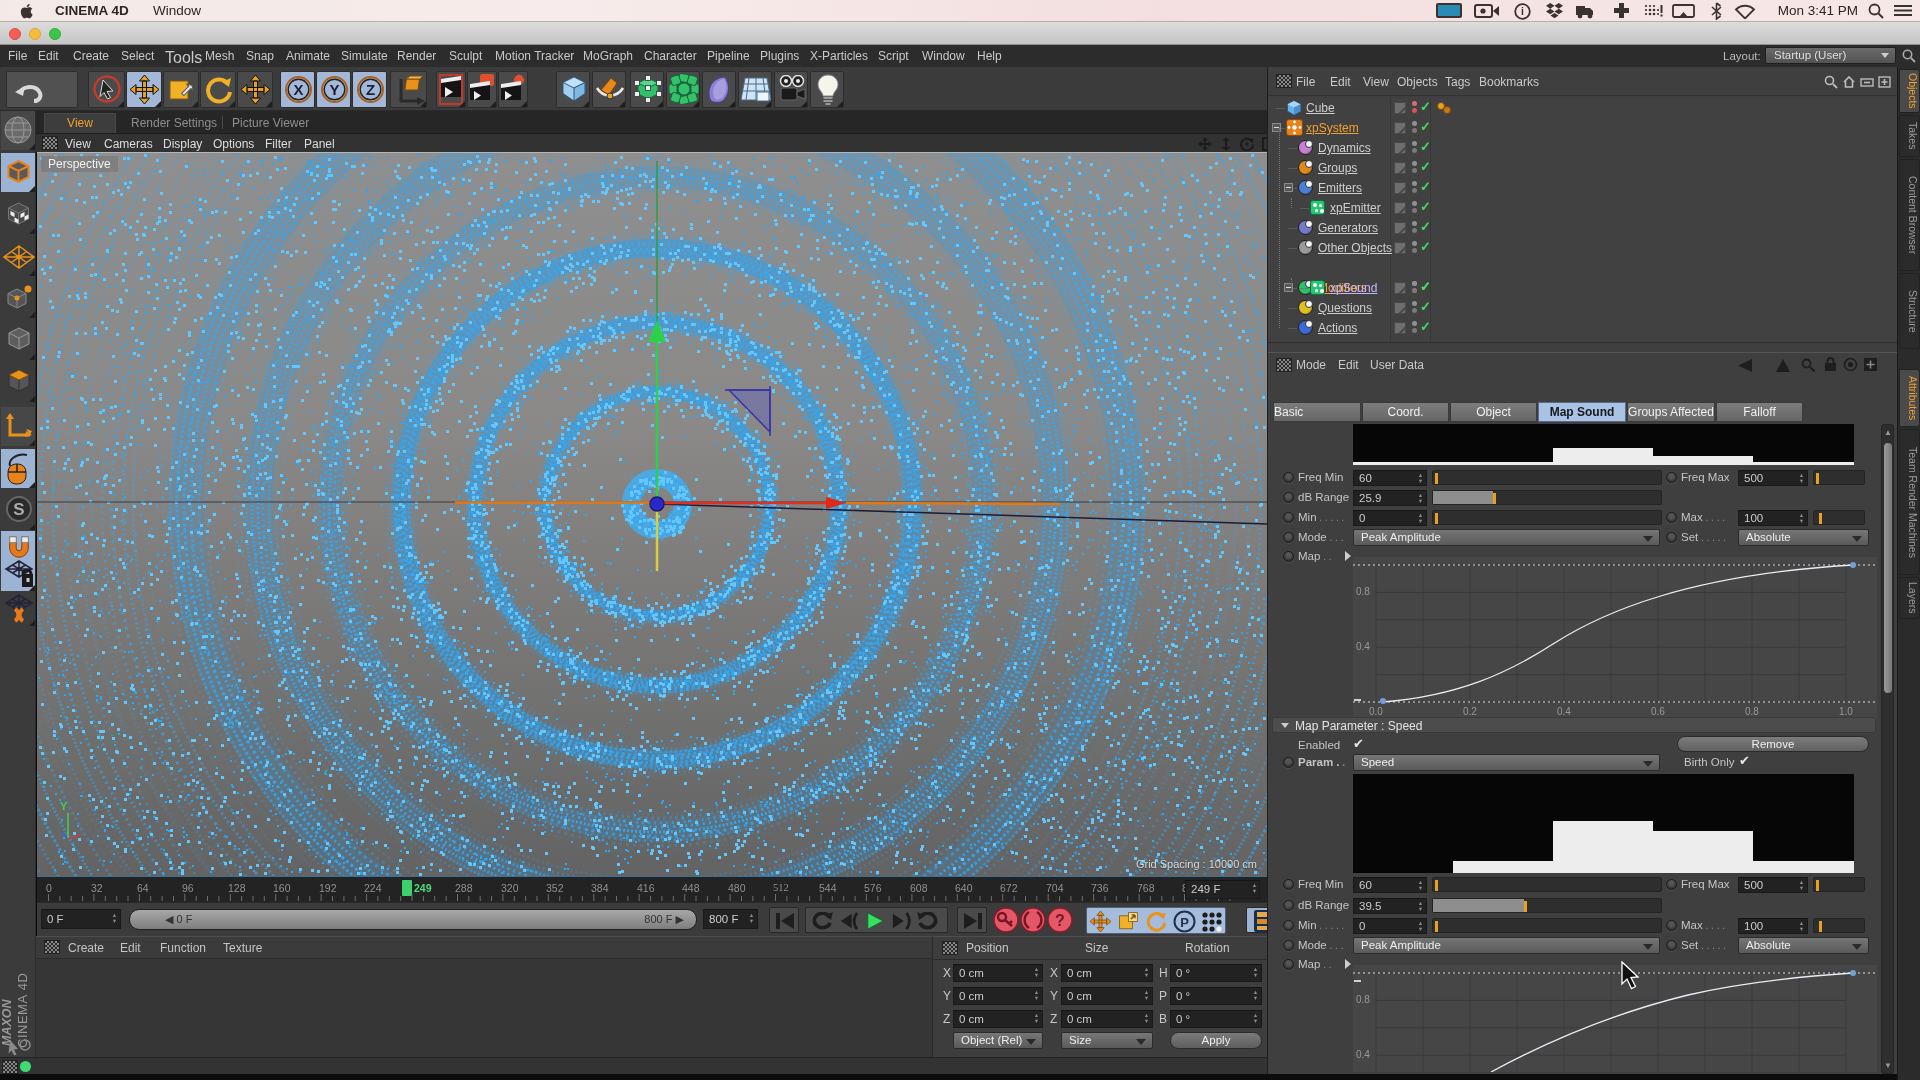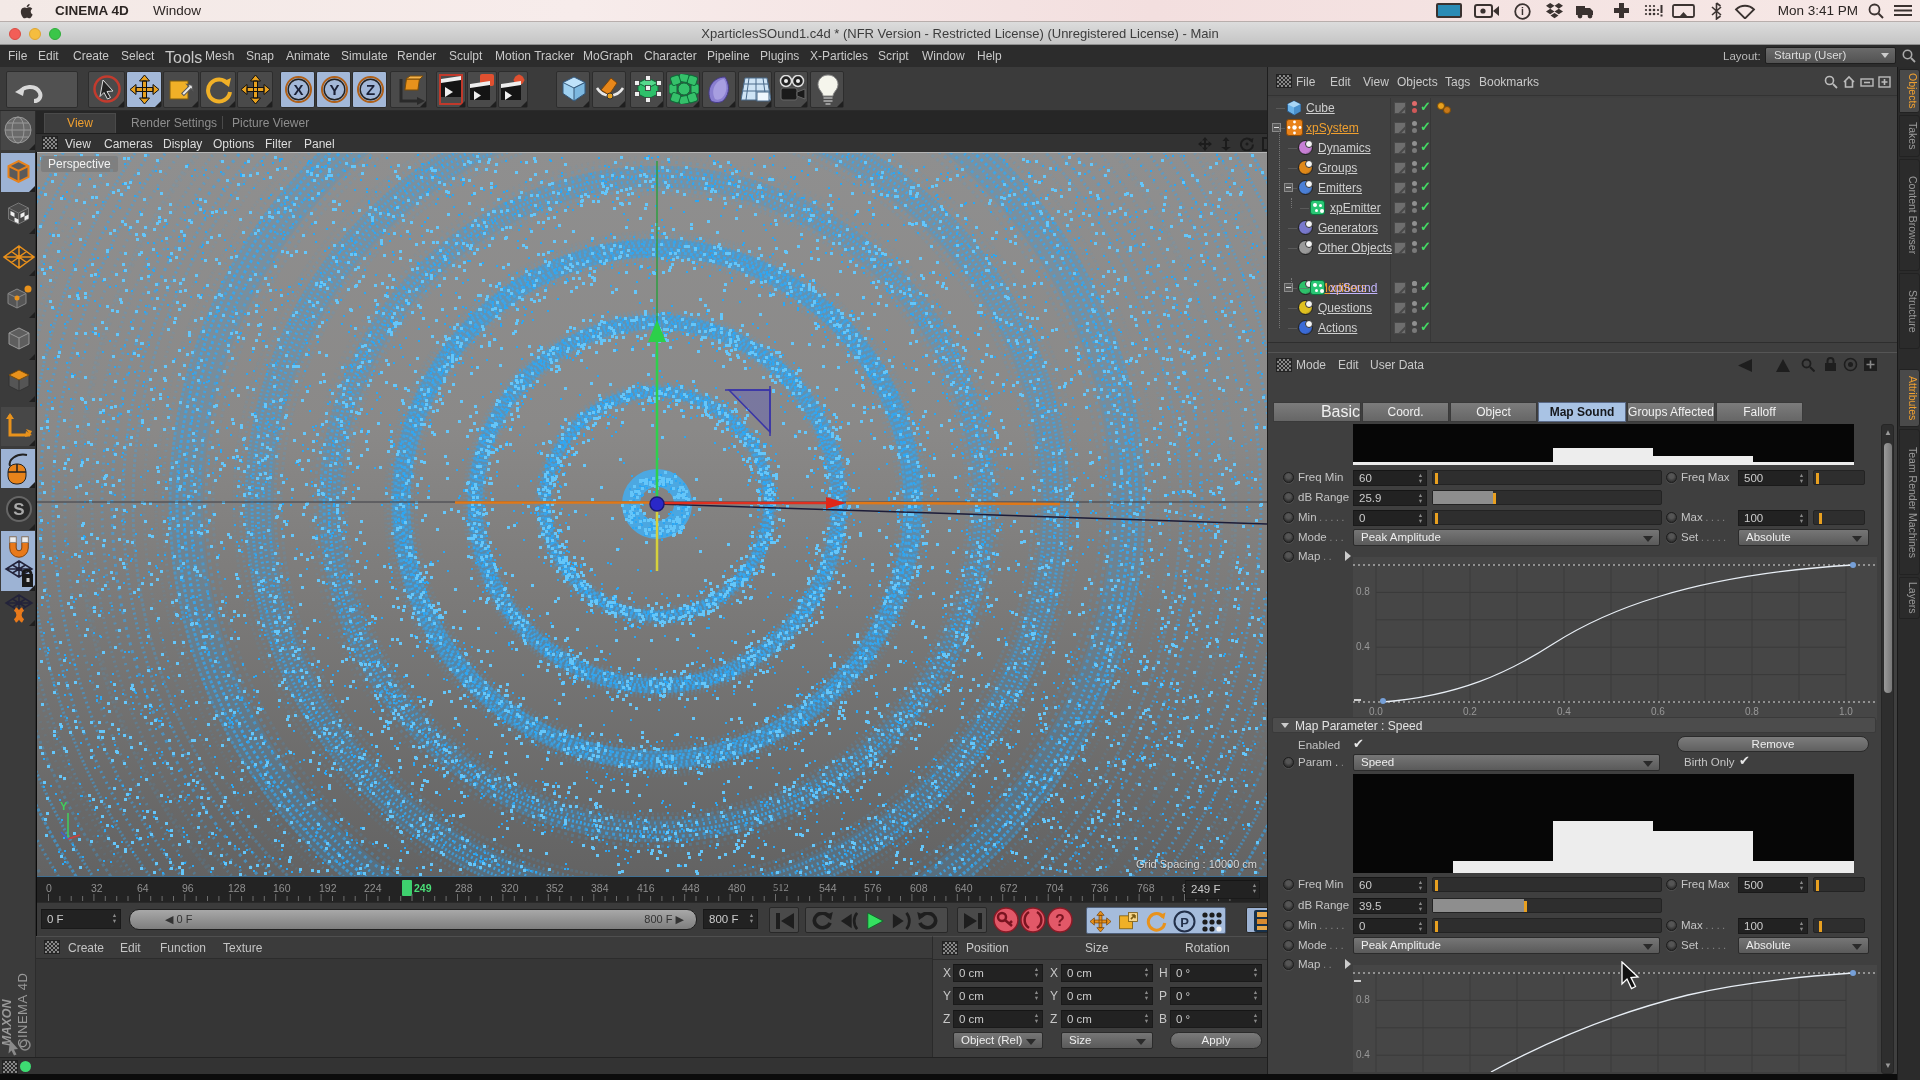--- a/index.html
+++ b/index.html
@@ -105,21 +105,20 @@
         <g stroke="#3a3230" stroke-width="1.8">
           <path d="M0 1h18M0 5.5h18M0 10h18"></path>
         </g>
       </svg>
 </div>
 
 <div class="abs" style="left:0;top:22px;width:1920px;height:23px;background:linear-gradient(#dcdcdc,#c5c5c5);border-bottom:1px solid #8e8e8e;">
  <div class="abs" style="left:9px;top:6px;width:12px;height:12px;border-radius:50%;background:#f25e57;border:1px solid #d94c44;"></div>
  <div class="abs" style="left:29px;top:6px;width:12px;height:12px;border-radius:50%;background:#f5bd3f;border:1px solid #dfa531;"></div>
  <div class="abs" style="left:49px;top:6px;width:12px;height:12px;border-radius:50%;background:#3bc649;border:1px solid #2fad3a;"></div>
- <div class="abs txt" style="left:0;top:4px;width:1920px;text-align:center;font-size:13px;color:#3c3c3c;">XparticlesSOund1.c4d * (NFR Version - Restricted License) (Unregistered License) - Main</div>
 </div>
 <div class="abs" style="left:0;top:45px;width:1920px;height:22px;background:#2c2c2c;">
       <div class="abs txt" style="left:8px;top:4px;font-size:12px;color:#c9c9c9;">File</div>
       <div class="abs txt" style="left:38px;top:4px;font-size:12px;color:#c9c9c9;">Edit</div>
       <div class="abs txt" style="left:73px;top:4px;font-size:12px;color:#c9c9c9;">Create</div>
       <div class="abs txt" style="left:121px;top:4px;font-size:12px;color:#c9c9c9;">Select</div>
       <div class="abs txt" style="left:165px;top:4px;font-size:16px;color:#c9c9c9;">Tools</div>
       <div class="abs txt" style="left:205px;top:4px;font-size:12px;color:#c9c9c9;">Mesh</div>
       <div class="abs txt" style="left:246px;top:4px;font-size:12px;color:#c9c9c9;">Snap</div>
       <div class="abs txt" style="left:286px;top:4px;font-size:12px;color:#c9c9c9;">Animate</div>
@@ -1050,21 +1049,21 @@
   <svg class="abs" style="left:575px;top:4px" width="15" height="15" viewBox="0 0 15 15">
         <circle cx="7.5" cy="7.5" r="6" fill="none" stroke="#1e1e1e" stroke-width="1.6"></circle>
         <circle cx="7.5" cy="7.5" r="2.5" fill="#1e1e1e"></circle>
       </svg>
   <svg class="abs" style="left:595px;top:4px" width="15" height="15" viewBox="0 0 15 15">
         <rect x="1" y="1" width="13" height="13" fill="#1e1e1e"></rect>
         <path stroke="#888" stroke-width="1.6" d="M7.5 3.5v8M3.5 7.5h8"></path>
       </svg>
  </div>
 <div class="abs" style="left:0;top:334px;width:630px;height:22px;background:#3f3f3f;">
-      <div class="abs txt" style="left:5px;top:1px;width:88px;height:20px;background:linear-gradient(#7c7c7c,#666);border:1px solid #3a3a3a;color:#f0f0f0;font-size:16px;line-height:18px;text-align:right;">Basic</div>
+      <div class="abs txt" style="left:5px;top:1px;width:88px;height:20px;background:linear-gradient(#7c7c7c,#666);border:1px solid #3a3a3a;color:#f0f0f0;font-size:12px;line-height:18px;text-align:left;">Basic</div>
       <div class="abs txt" style="left:94px;top:1px;width:87px;height:20px;background:linear-gradient(#7c7c7c,#666);border:1px solid #3a3a3a;color:#f0f0f0;font-size:12px;line-height:18px;text-align:center;">Coord.</div>
       <div class="abs txt" style="left:182px;top:1px;width:87px;height:20px;background:linear-gradient(#7c7c7c,#666);border:1px solid #3a3a3a;color:#f0f0f0;font-size:12px;line-height:18px;text-align:center;">Object</div>
       <div class="abs txt" style="left:270px;top:1px;width:88px;height:20px;background:#a9c3e4;border:1px solid #5a6a88;color:#16181c;font-size:12px;font-weight:bold;line-height:18px;text-align:center;">Map Sound</div>
       <div class="abs txt" style="left:359px;top:1px;width:88px;height:20px;background:linear-gradient(#7c7c7c,#666);border:1px solid #3a3a3a;color:#f0f0f0;font-size:12px;line-height:18px;text-align:center;">Groups Affected</div>
       <div class="abs txt" style="left:448px;top:1px;width:87px;height:20px;background:linear-gradient(#7c7c7c,#666);border:1px solid #3a3a3a;color:#f0f0f0;font-size:12px;line-height:18px;text-align:center;">Falloff</div>
     </div>
 <div class="wave" style="left:85px;top:357px;height:41px;">
  <div class="wv" style="left:0;bottom:0;width:501px;height:3px;"></div>
  <div class="wv" style="left:200px;bottom:0;width:100px;height:17px;"></div>
  <div class="wv" style="left:300px;bottom:0;width:100px;height:9px;"></div>
@@ -1150,21 +1149,21 @@
     <div class="abs" style="left:86px;top:632px;width:7px;height:2px;background:#cfcfcf;"></div>
 <div class="abs" style="left:4px;top:650px;width:604px;height:16px;background:#4c4c4c;border:1px solid #3a3a3a;border-radius:2px;">
  <span style="position:absolute;left:8px;top:5px;border-left:4px solid transparent;border-right:4px solid transparent;border-top:5px solid #ccc;"></span>
  <div class="abs txt" style="left:22px;top:1px;font-size:12px;color:#e2e2e2;">Map Parameter : Speed</div>
 </div>
 
 <div class="lbl txt" style="left:30px;top:672px;">Enabled</div>
 <div class="abs txt" style="left:85px;top:669px;color:#e8e8e8;font-size:13px;">✔</div>
 <div class="abs" style="left:409px;top:669px;width:192px;height:16px;background:linear-gradient(#7c7c7c,#606060);border:1px solid #2b2b2b;border-radius:8px;color:#eee;font-size:11.5px;line-height:14px;text-align:center;">Remove</div>
 <div class="circbtn" style="left:15px;top:690px;"></div>
-<div class="lbl txt" style="left:30px;top:689px;">Param .<span style="color:#8a8a8a;font-size:10px;"> .</span></div>
+<div class="lbl txt" style="left:30px;top:689px;font-weight:bold;">Param .<span style="color:#8a8a8a;font-size:10px;"> .</span></div>
 <div class="drop" style="left:85px;top:687px;width:307px;">Speed</div>
 <div class="lbl txt" style="left:416px;top:689px;">Birth Only</div>
 <div class="abs txt" style="left:471px;top:686px;color:#e8e8e8;font-size:13px;">✔</div>
 
 <div class="wave" style="left:85px;top:707px;height:99px;">
  <div class="wv" style="left:100px;bottom:0;width:401px;height:12px;"></div>
  <div class="wv" style="left:200px;bottom:0;width:100px;height:52px;"></div>
  <div class="wv" style="left:300px;bottom:0;width:100px;height:42px;"></div>
 </div>
 <div class="circbtn" style="left:15px;top:812px;"></div>

